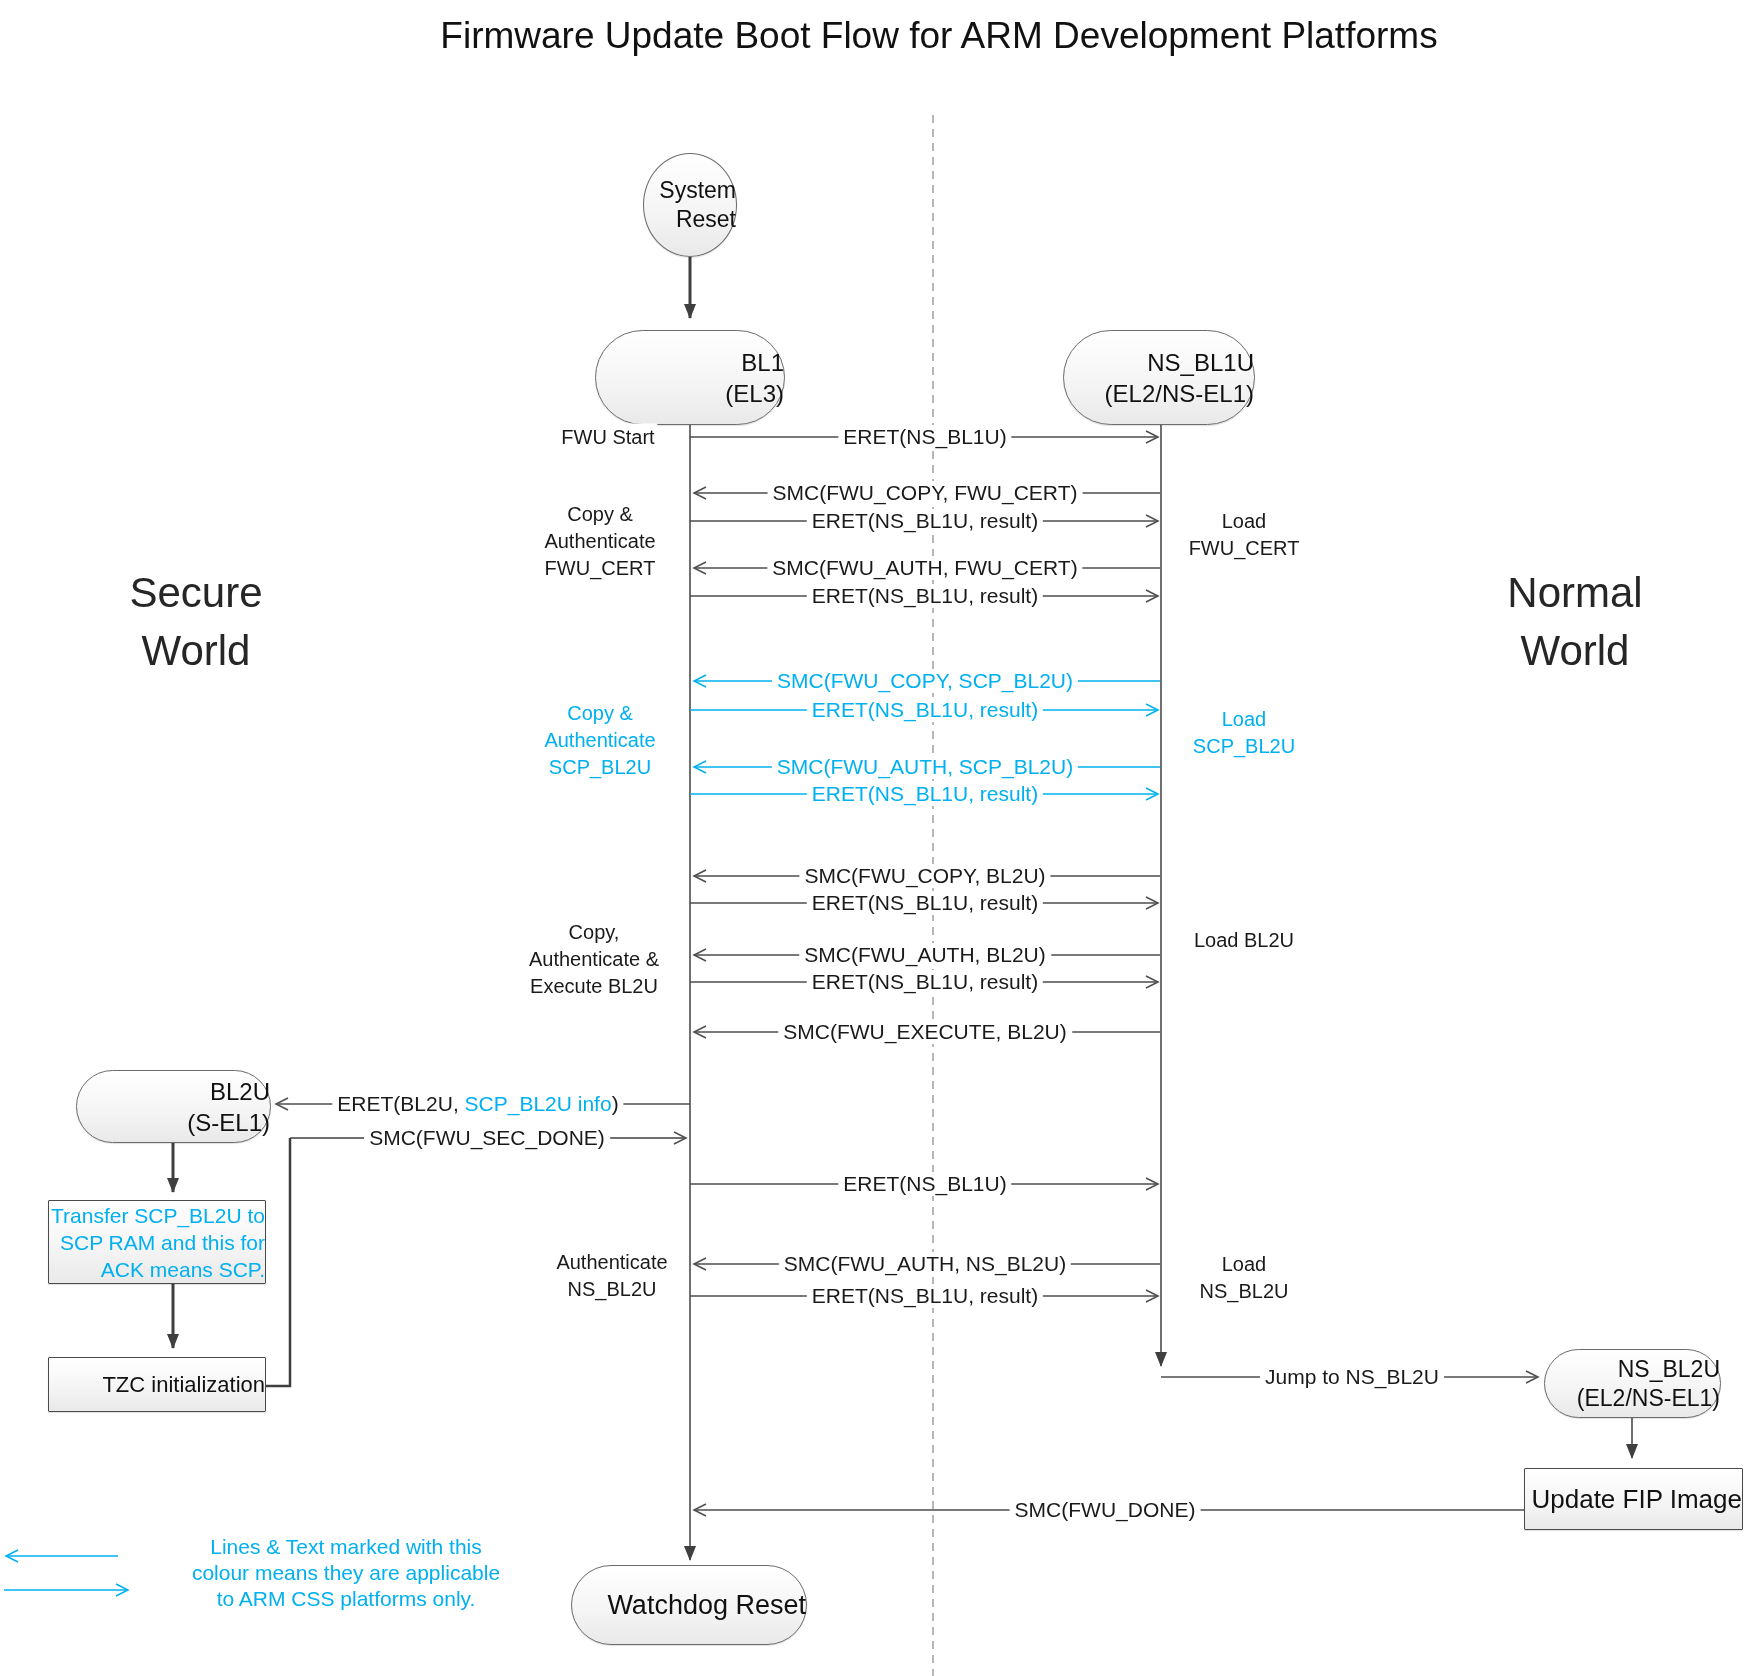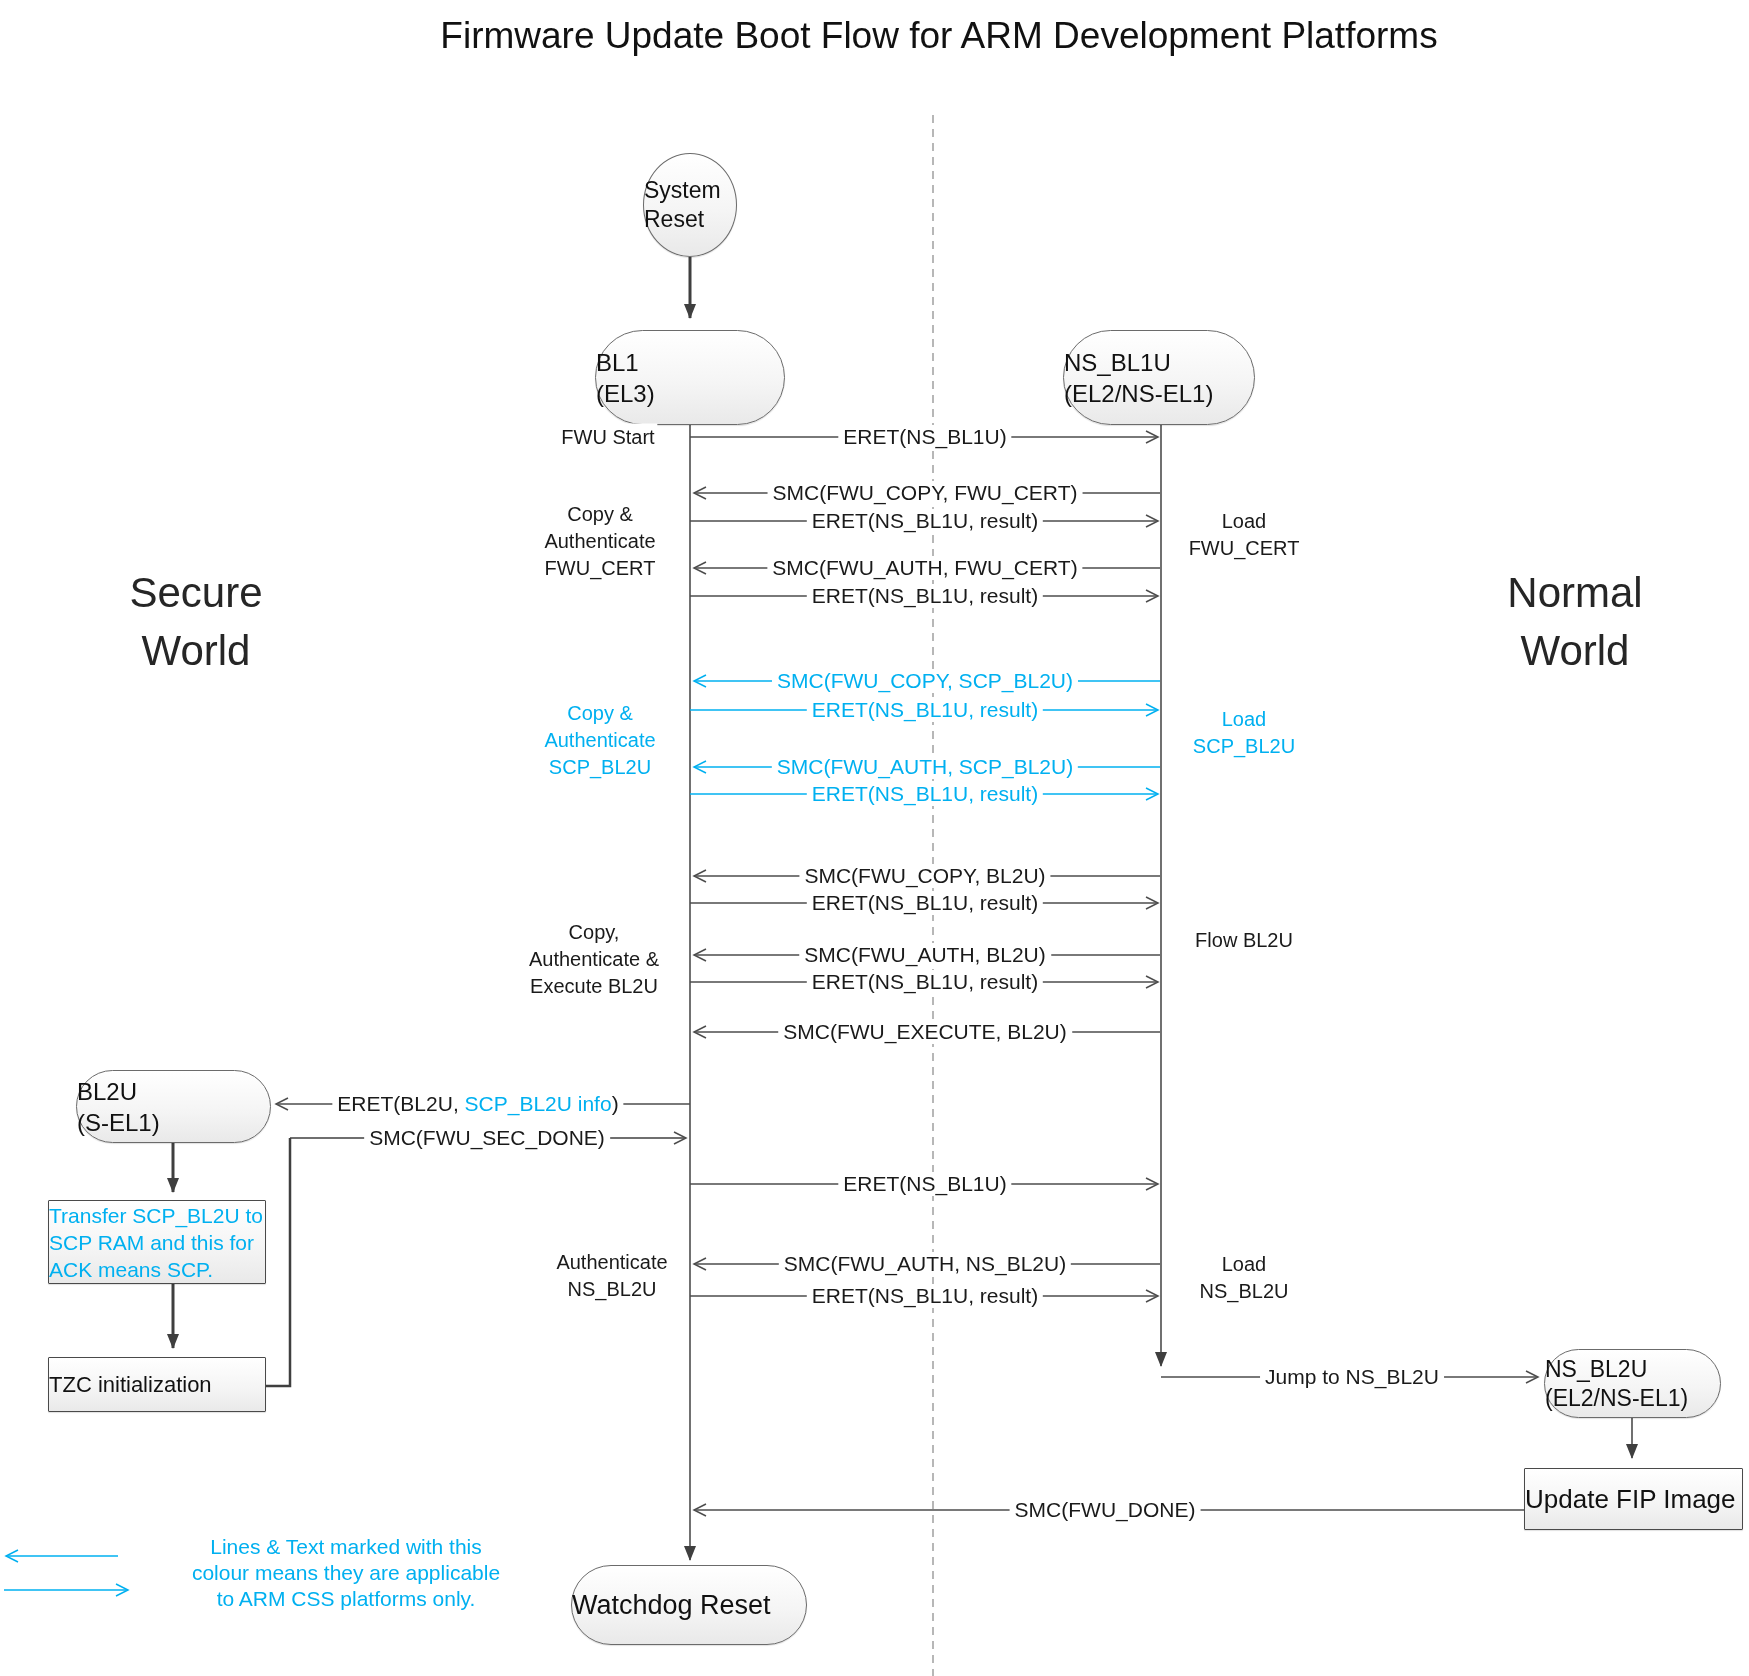--- a/index.html
+++ b/index.html
@@ -6,21 +6,21 @@
   html,body{margin:0;padding:0;background:#fff;}
   .canvas{position:relative;width:1749px;height:1676px;background:#fff;overflow:hidden;
           font-family:"Liberation Sans",sans-serif;color:var(--ink);}
   svg.wires{position:absolute;left:0;top:0;z-index:1;}
   .title{position:absolute;left:939px;top:36px;transform:translate(-50%,-50%);
          font-size:37px;white-space:nowrap;color:#111;}
   .world{position:absolute;transform:translate(-50%,-50%);font-size:42px;line-height:58px;
          text-align:center;color:#262626;z-index:2;}
   .node{position:absolute;box-sizing:border-box;border:1.6px solid #6b6b6b;
         background:linear-gradient(180deg,#ffffff 0%,#f5f5f5 55%,#e9e9e9 100%);
-        display:flex;flex-direction:column;align-items:flex-start;justify-content:center;
+        display:flex;flex-direction:column;align-items:flex-end;justify-content:center;
         text-align:center;z-index:2;font-size:24px;line-height:31px;color:#111;
         box-shadow:0 1px 1px rgba(0,0,0,0.12);}
   .pill{border-radius:60px;}
   .ellipse{border-radius:50%;}
   .rect{border-radius:1px;border-color:#4a4a4a;}
   .msg-label{position:absolute;transform:translate(-50%,-50%);background:#fff;
              padding:0 5px;font-size:21px;white-space:nowrap;z-index:2;color:var(--ink);}
   .side-label{position:absolute;transform:translate(-50%,-50%);text-align:center;
               font-size:20px;line-height:27px;z-index:2;background:#fff;padding:0 3px;
               white-space:nowrap;color:var(--ink);}
@@ -200,21 +200,21 @@
   <div class="side-label" style="left:1244px;top:535px;">
     <div>Load</div>
     <div>FWU_CERT</div>
   </div>
 
   <div class="side-label blue" style="left:1244px;top:733px;">
     <div>Load</div>
     <div>SCP_BL2U</div>
   </div>
 
-  <div class="side-label" style="left:1244px;top:940px;">Flow BL2U</div>
+  <div class="side-label" style="left:1244px;top:940px;">Load BL2U</div>
 
   <div class="side-label" style="left:1244px;top:1278px;">
     <div>Load</div>
     <div>NS_BL2U</div>
   </div>
 
   <div class="legend-text" style="left:346px;top:1573px;">
     <div>Lines &amp; Text marked with this</div>
     <div>colour means they are applicable</div>
     <div>to ARM CSS platforms only.</div>

